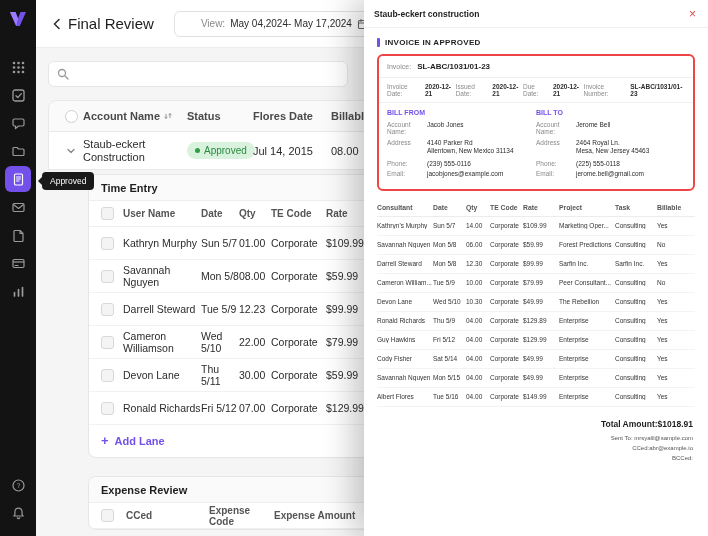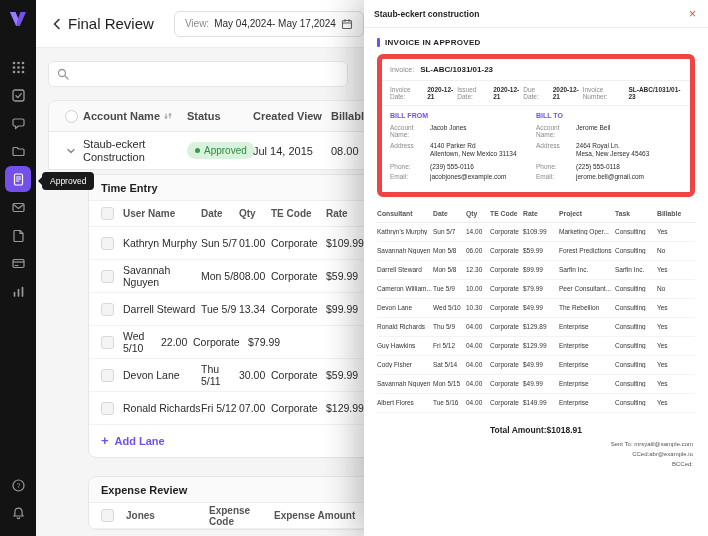--- a/index.html
+++ b/index.html
@@ -28,21 +28,21 @@
     border:4px solid transparent; border-right-color:#1A1A1A; border-left:0; }
 
   
   .main { position:absolute; left:36px; top:0; width:672px; height:536px; }
   .topbar { height:48px; background:#fff; border-bottom:1px solid #ECECEC;
     display:flex; align-items:center; padding-left:12px; }
   .back { background:none; border:none; padding:2px; cursor:pointer; display:flex; align-items:center; }
   .page-title { font-size:15px; font-weight:normal; color:#1E1E1E; margin:0 20px 0 2px; }
   .view-select { display:flex; align-items:center; gap:5px; border:1px solid #E0E0E0; border-radius:6px;
     padding:6px 10px; background:#fff; font-size:10px; cursor:pointer; }
-  .view-label { color:#8A8A8A; }
+  .view-label { color:#8A8A8A;margin-left:16px; }
   .view-value { color:#2B2B2B; }
 
   .search { margin:13px 0 0 12px; width:300px; height:26px; background:#fff; border:1px solid #E6E6E6;
     border-radius:6px; display:flex; align-items:center; gap:6px; padding:0 8px; }
   .search input { border:none; outline:none; font-size:11px; flex:1; color:#333; background:transparent; }
   .search input::placeholder { color:#9B9B9B; }
 
   .acc-table { margin:13px 0 0 12px; width:640px; }
   .acc-head { height:32px; background:#FAFAFA; border:1px solid #E8E8E8; border-radius:8px 8px 0 0;
     display:flex; align-items:center; padding-left:16px; font-size:11px; font-weight:bold; color:#4A4A4A; }
@@ -76,21 +76,21 @@
   .panel { position:absolute; right:0; top:0; width:344px; height:536px; background:#fff;
     box-shadow:-10px 0 30px rgba(20,20,20,0.25); z-index:20; }
   .panel-head { height:28px; display:flex; align-items:center; justify-content:space-between;
     padding:0 10px; border-bottom:1px solid #EFEFEF; }
   .panel-title { font-size:8.5px; font-weight:bold; color:#1E1E1E; }
   .close { color:#E5484D; font-size:12px; background:none; border:none; cursor:pointer; padding:0 2px; line-height:1; }
   .section-label { display:flex; align-items:center; gap:5px; margin:10px 13px 0; font-size:8px;
     font-weight:bold; color:#1E1E1E; letter-spacing:0.3px; }
   .bar { width:3px; height:9px; background:#7450EB; display:inline-block; border-radius:1px; }
 
-  .inv-box { margin:7px 13px 0; border:5px solid #ef4444; border-radius:6px; }
+  .inv-box { margin:7px 13px 0; border:2px solid #ef4444; border-radius:6px; }
   .inv-row1 { display:flex; align-items:center; gap:6px; padding:6px 8px; border-bottom:1px solid #EFEFEF; }
   .inv-row1 .lbl { font-size:7px; color:#8A8A8A; }
   .inv-row1 .val { font-size:8px; font-weight:bold; color:#1E1E1E; }
   .inv-meta { display:flex; justify-content:space-between; padding:5px 8px; border-bottom:1px solid #EFEFEF; }
   .pair { display:flex; gap:3px; font-size:6.5px; align-items:center; }
   .pair .lbl { color:#8A8A8A; }
   .pair .val { color:#2B2B2B; font-weight:bold; }
   .bill { display:flex; padding:6px 8px 8px; }
   .bill-col { width:50%; }
   .bill-h { font-size:7px; font-weight:bold; color:#7450EB; margin-bottom:5px; }
@@ -101,21 +101,21 @@
 
   .con-table { margin:8px 13px 0; }
   .ct-head { display:flex; align-items:center; height:18px; font-size:6.8px; font-weight:bold;
     color:#555; border-bottom:1px solid #ECECEC; }
   .ct-row { display:flex; align-items:center; height:19px; font-size:6.5px; color:#333;
     border-bottom:1px solid #F3F3F3; }
   .k0{width:56px; overflow:hidden; white-space:nowrap;} .k1{width:33px;} .k2{width:24px;}
   .k3{width:33px;} .k4{width:36px;} .k5{width:56px; overflow:hidden; white-space:nowrap;}
   .k6{width:42px; overflow:hidden; white-space:nowrap;} .k7{flex:1;}
 
-  .total-line { display:flex; justify-content:center; gap:0; margin:12px 15px 0;
+  .total-line { display:flex; justify-content:flex-end; gap:0; margin:12px 15px 0;
     font-size:8.5px; font-weight:bold; color:#1E1E1E; }
   .sent-block { margin:4px 15px 0; text-align:right; font-size:6px; color:#555; line-height:1.7; }
 </style>
 </head>
 <body>
 
 <aside class="sidebar">
   <div class="logo">
     <svg width="20" height="20" viewBox="0 0 20 20">
       <path d="M2 3h5.5L10 9.5 12.5 3H18l-6.2 14H8.2z" fill="#7450EB"></path>
@@ -235,21 +235,21 @@
       <span class="c0">
           <span class="radio"></span>
         </span>
       <span class="c1 hdr-flex">
         <span>Account Name</span>
         <svg width="10" height="10" viewBox="0 0 10 10">
             <path d="M3 3.2v4M3 7.2L1.8 6M3 7.2L4.2 6M7 6.8v-4M7 2.8L5.8 4M7 2.8L8.2 4" stroke="#999" stroke-width="1" fill="none" stroke-linecap="round" stroke-linejoin="round"></path>
           </svg>
       </span>
       <span class="c2">Status</span>
-      <span class="c3">Created View</span>
+      <span class="c3">Flores Date</span>
       <span class="c4">Billable Hours</span>
     </div>
     <div class="acc-row">
       <span class="c0">
         <svg width="12" height="12" viewBox="0 0 12 12">
             <path d="M3 4.5L6 7.5 9 4.5" stroke="#888" stroke-width="1.4" fill="none" stroke-linecap="round" stroke-linejoin="round"></path>
           </svg>
       </span>
       <span class="c1"><span class="acc-name">Staub-eckert Construction</span></span>
       <span class="c2">
@@ -294,28 +294,29 @@
       <span class="tc3">08.00</span>
       <span class="tc4">Corporate</span>
       <span class="tc5">$59.99</span>
     </div>
     <div class="te-row">
       <span class="tc0">
           <span class="cb"></span>
         </span>
       <span class="tc1">Darrell Steward</span>
       <span class="tc2">Tue 5/9</span>
-      <span class="tc3">13.34</span>
+      <span class="tc3">12.23</span>
       <span class="tc4">Corporate</span>
       <span class="tc5">$99.99</span>
     </div>
     <div class="te-row">
       <span class="tc0">
           <span class="cb"></span>
         </span>
+      <span class="tc1">Cameron Williamson</span>
       <span class="tc2">Wed 5/10</span>
       <span class="tc3">22.00</span>
       <span class="tc4">Corporate</span>
       <span class="tc5">$79.99</span>
     </div>
     <div class="te-row">
       <span class="tc0">
           <span class="cb"></span>
         </span>
       <span class="tc1">Devon Lane</span>
@@ -339,21 +340,21 @@
       <span>Add Lane</span>
     </button>
   </section>
 
   <section class="card exp-card">
     <div class="card-title">Expense Review</div>
     <div class="sub-head">
       <span class="ec0">
           <span class="cb"></span>
         </span>
-      <span class="ec1">Jones</span>
+      <span class="ec1">CCed</span>
       <span class="ec2">Expense Code</span>
       <span class="ec3">Expense Amount</span>
     </div>
   </section>
 </main>
 
 <section class="panel">
   <div class="panel-head">
     <span class="panel-title">Staub-eckert construction</span>
     <button class="close">×</button>

